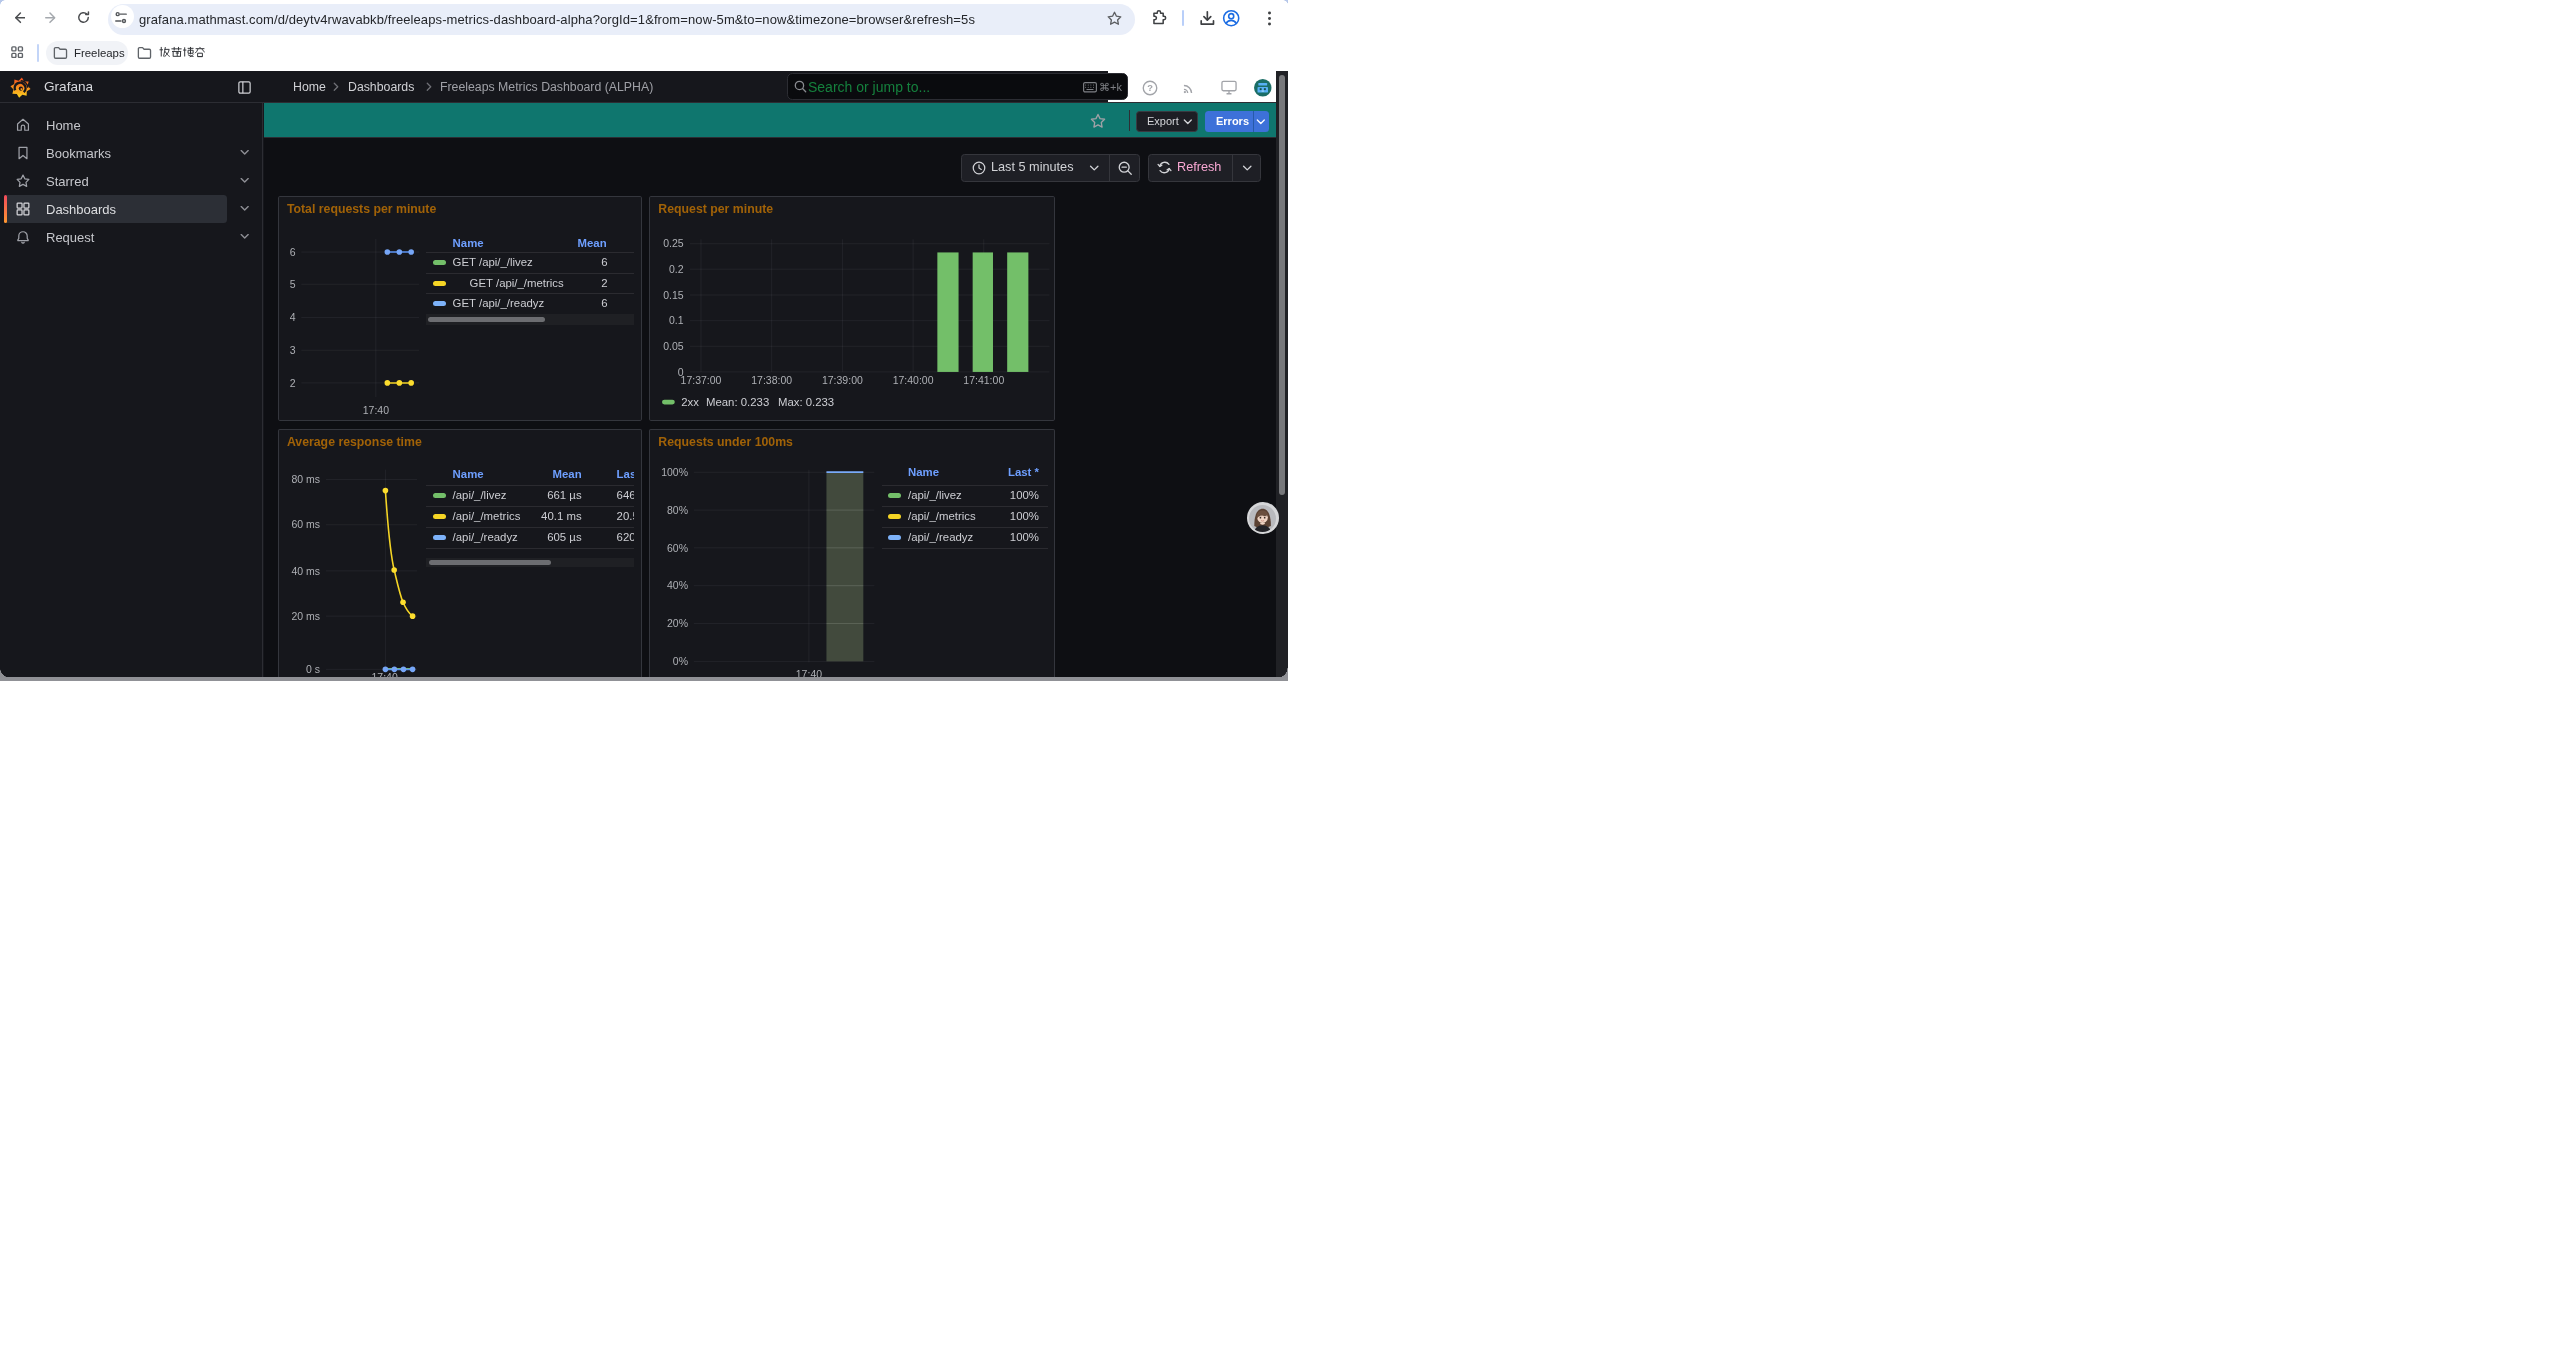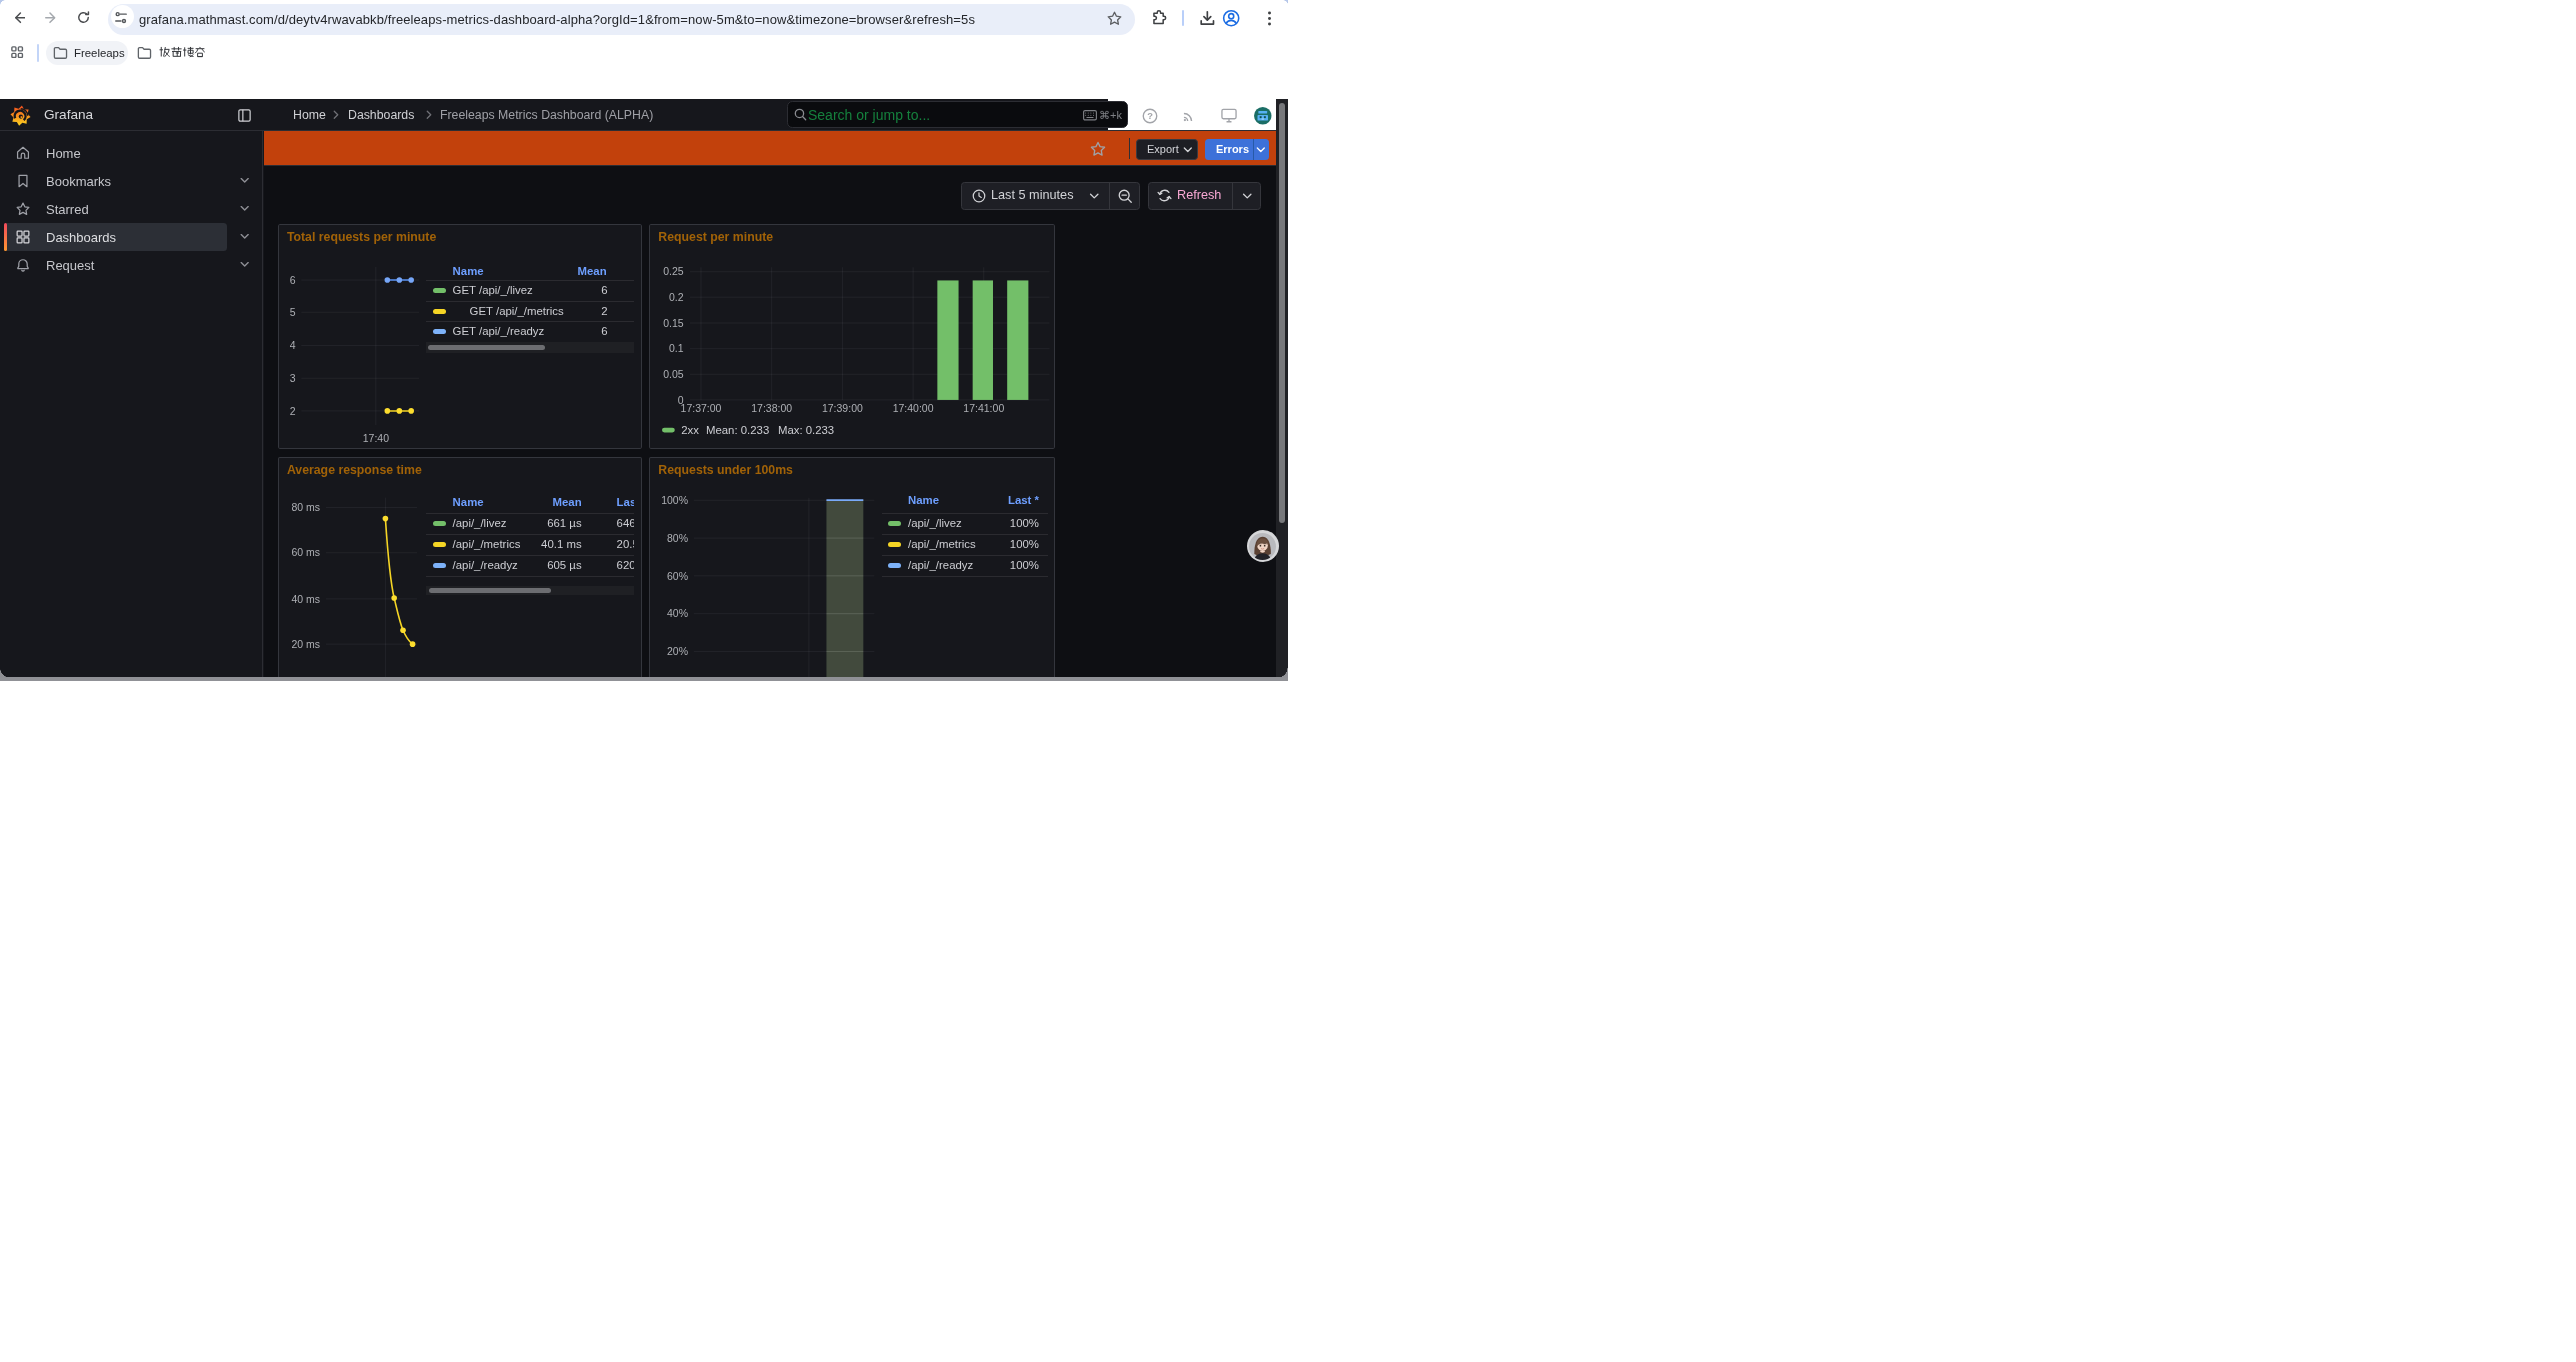--- a/index.html
+++ b/index.html
@@ -6,27 +6,27 @@
   html,body { width:1288px; height:681px; overflow:hidden; background:#fff; }
   body { font-family:"Liberation Sans", sans-serif; }
   .page { position:relative; width:1288px; height:681px; overflow:hidden; }
   .abs { position:absolute; }
   
   .chrome { position:absolute; left:0; top:0; width:1288px; height:71px; background:#fff; }
   .pill { position:absolute; left:108px; top:3.5px; width:1027px; height:31px; border-radius:16px; background:#e9eef9; }
   .urltxt { position:absolute; left:139px; top:3.5px; height:31px; line-height:31px; font-size:13px; color:#24262a; letter-spacing:0.1px; white-space:nowrap; }
   .bmtxt { font-size:11.4px; color:#24262a; }
   
-  .app { position:absolute; left:0; top:71px; width:1108px; height:610px; background:#16171c;margin-top:28px; }
+  .app { position:absolute; left:0; top:71px; width:1108px; height:610px; background:#16171c; }
   .hdr { position:absolute; left:0; top:0; width:1288px; height:32px; border-bottom:0.9px solid #2c2d33; }
   .sidebar { position:absolute; left:0; top:32px; width:263px; height:578px; border-right:0.9px solid #2c2d33; background:#16171c; }
   .mi { position:absolute; left:0; width:263px; height:28px; }
   .mi .lbl { position:absolute; left:46px; top:50%; transform:translateY(-50%); font-size:13px; color:#c6c7cc; }
   .main { position:absolute; left:264px; top:32px; width:1024px; height:578px; background:#0e0f13; }
-  .subbar { position:absolute; left:0; top:0; width:1024px; height:35px; background:#c2410c; border-bottom:0.9px solid #2c2d33; }
+  .subbar { position:absolute; left:0; top:0; width:1024px; height:35px; background:#0f766e; border-bottom:0.9px solid #2c2d33; }
   .panel { position:absolute; background:#16171c; border:0.9px solid #34363d; border-radius:1.8px; overflow:hidden; }
   .ptitle { position:absolute; left:8.3px; top:4.8px; font-size:12.3px; font-weight:700; color:#a16207; letter-spacing:0; }
   .btn { position:absolute; background:#1e1f25; border:0.9px solid #35363c; border-radius:3.5px; }
   .legend-name { font-size:11.4px; color:#cdced3; white-space:nowrap; }
   .lg-sep { position:absolute; height:0.9px; background:rgba(255,255,255,0.09); }
   .lg-pill { position:absolute; width:13px; height:4.8px; border-radius:2.6px; }
   .lg-hdr { font-size:11.4px; font-weight:700; color:#6e9fff; white-space:nowrap; }
 </style>
 </head>
 <body>

